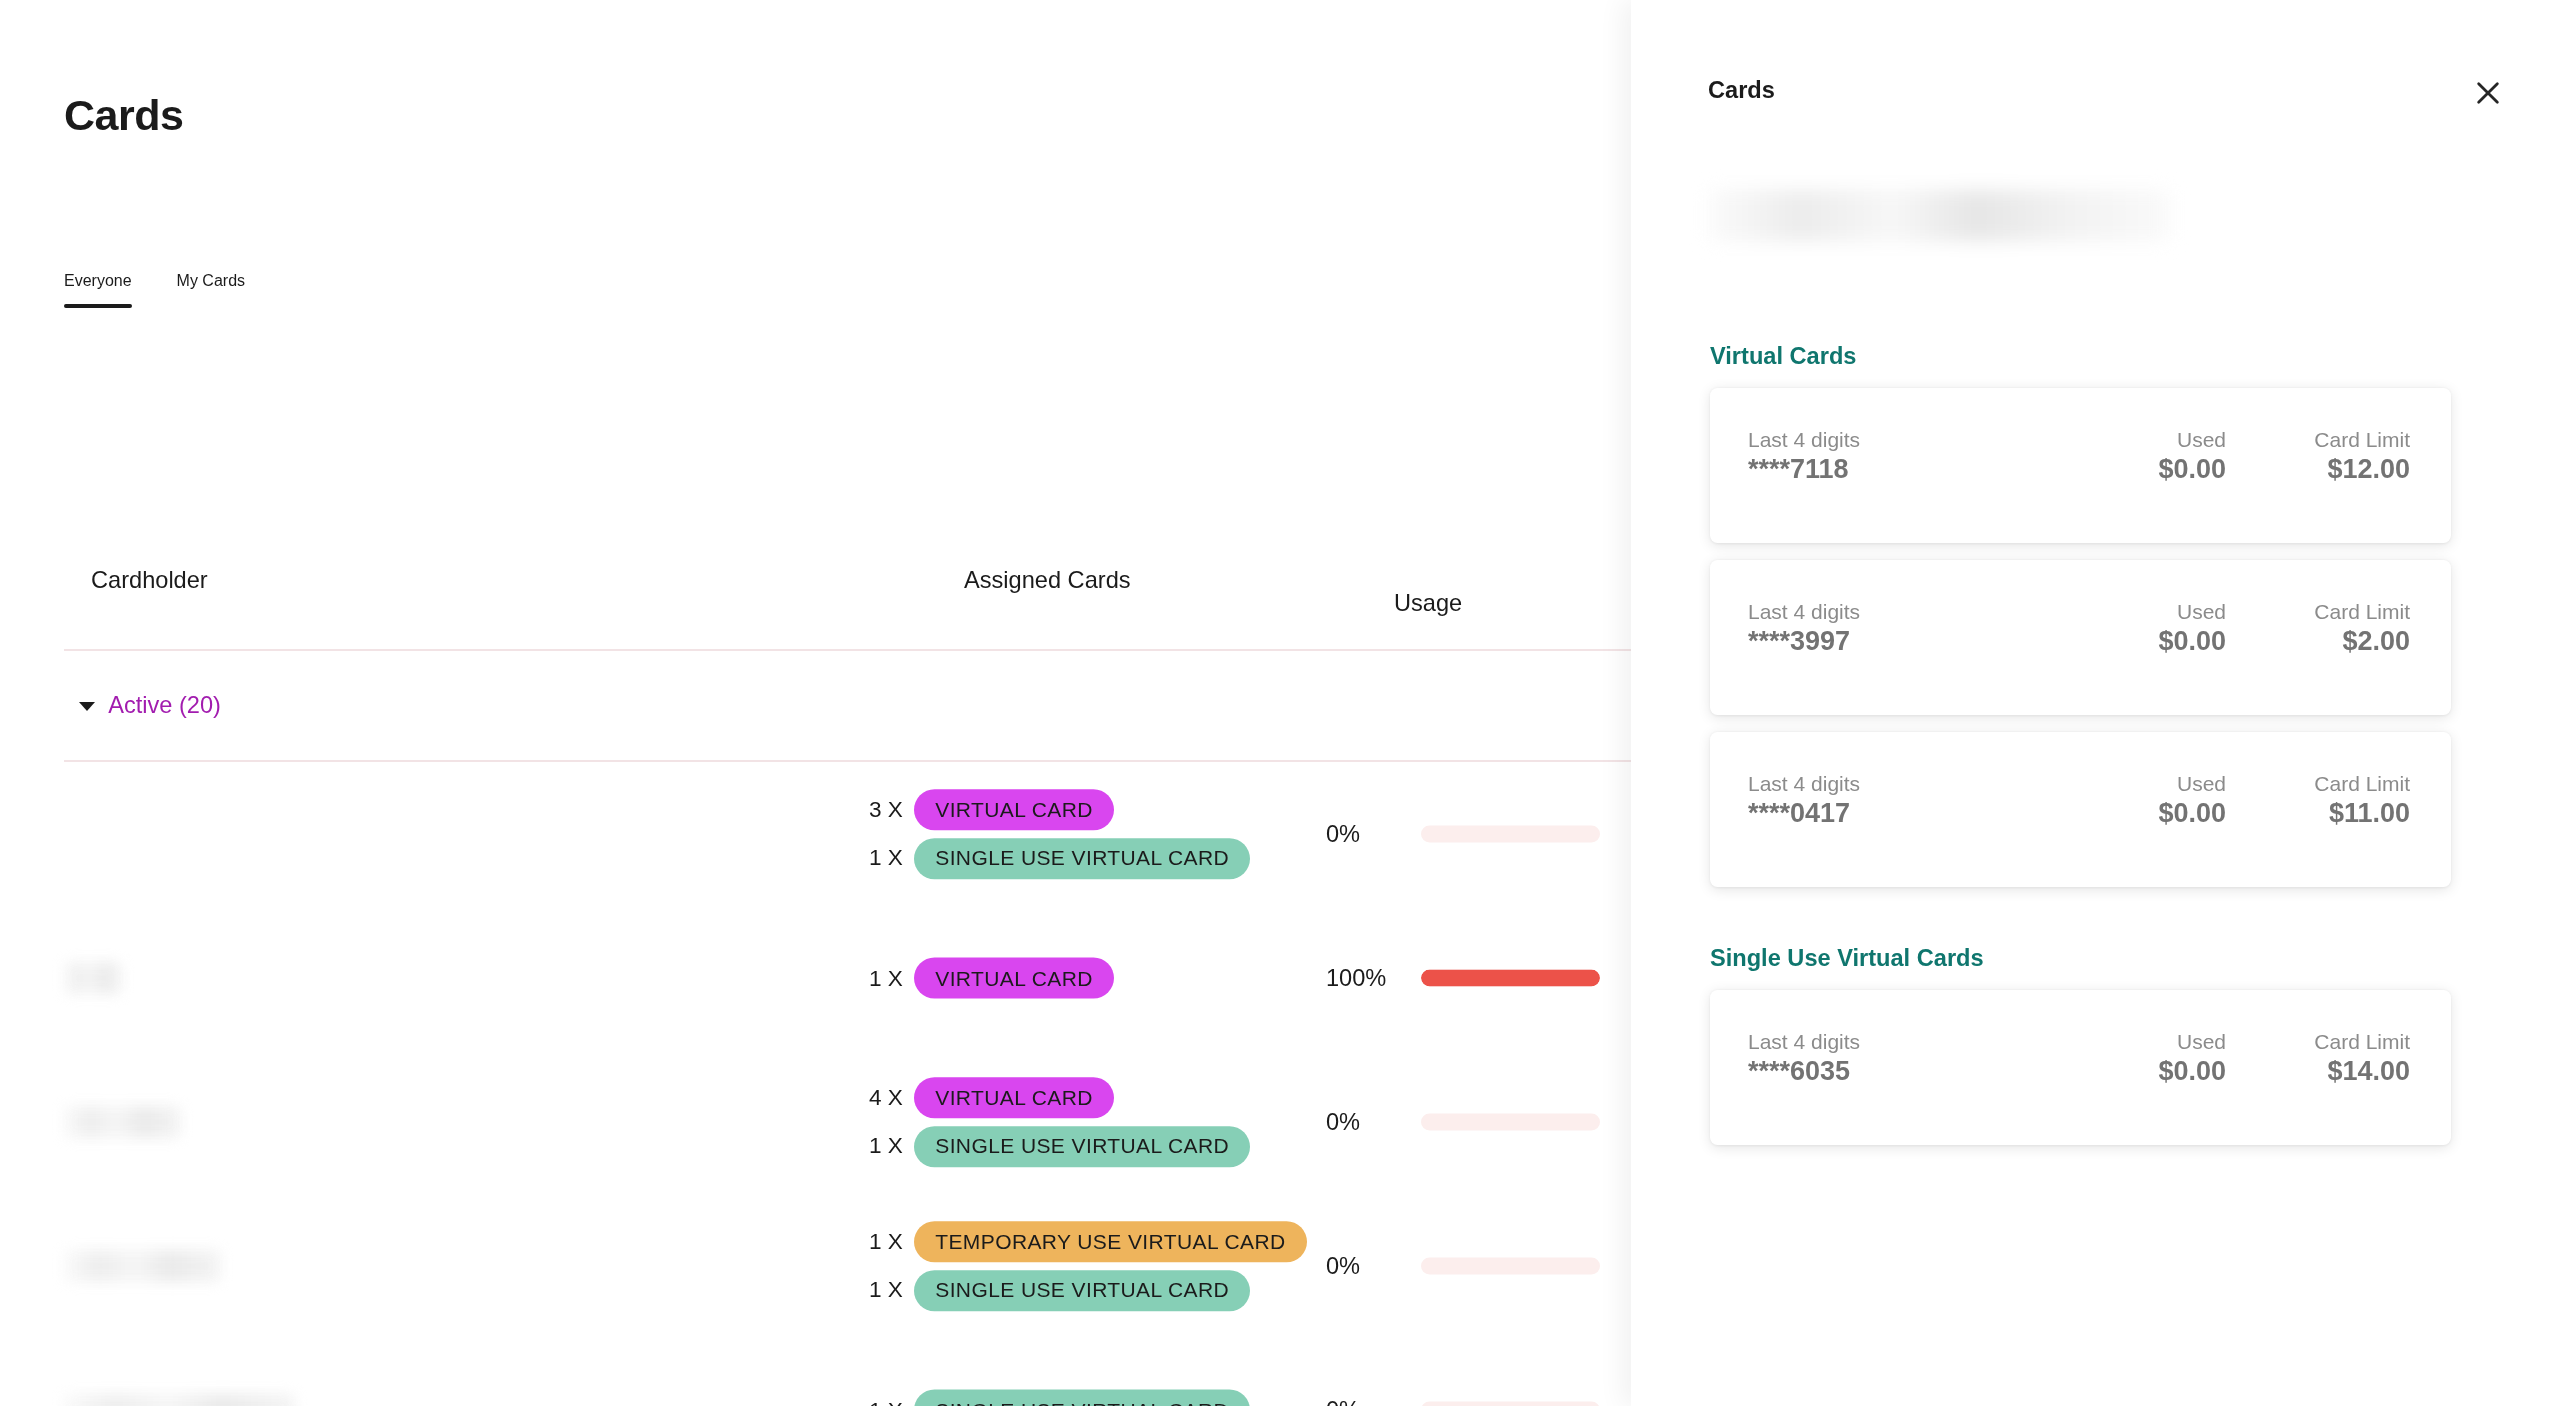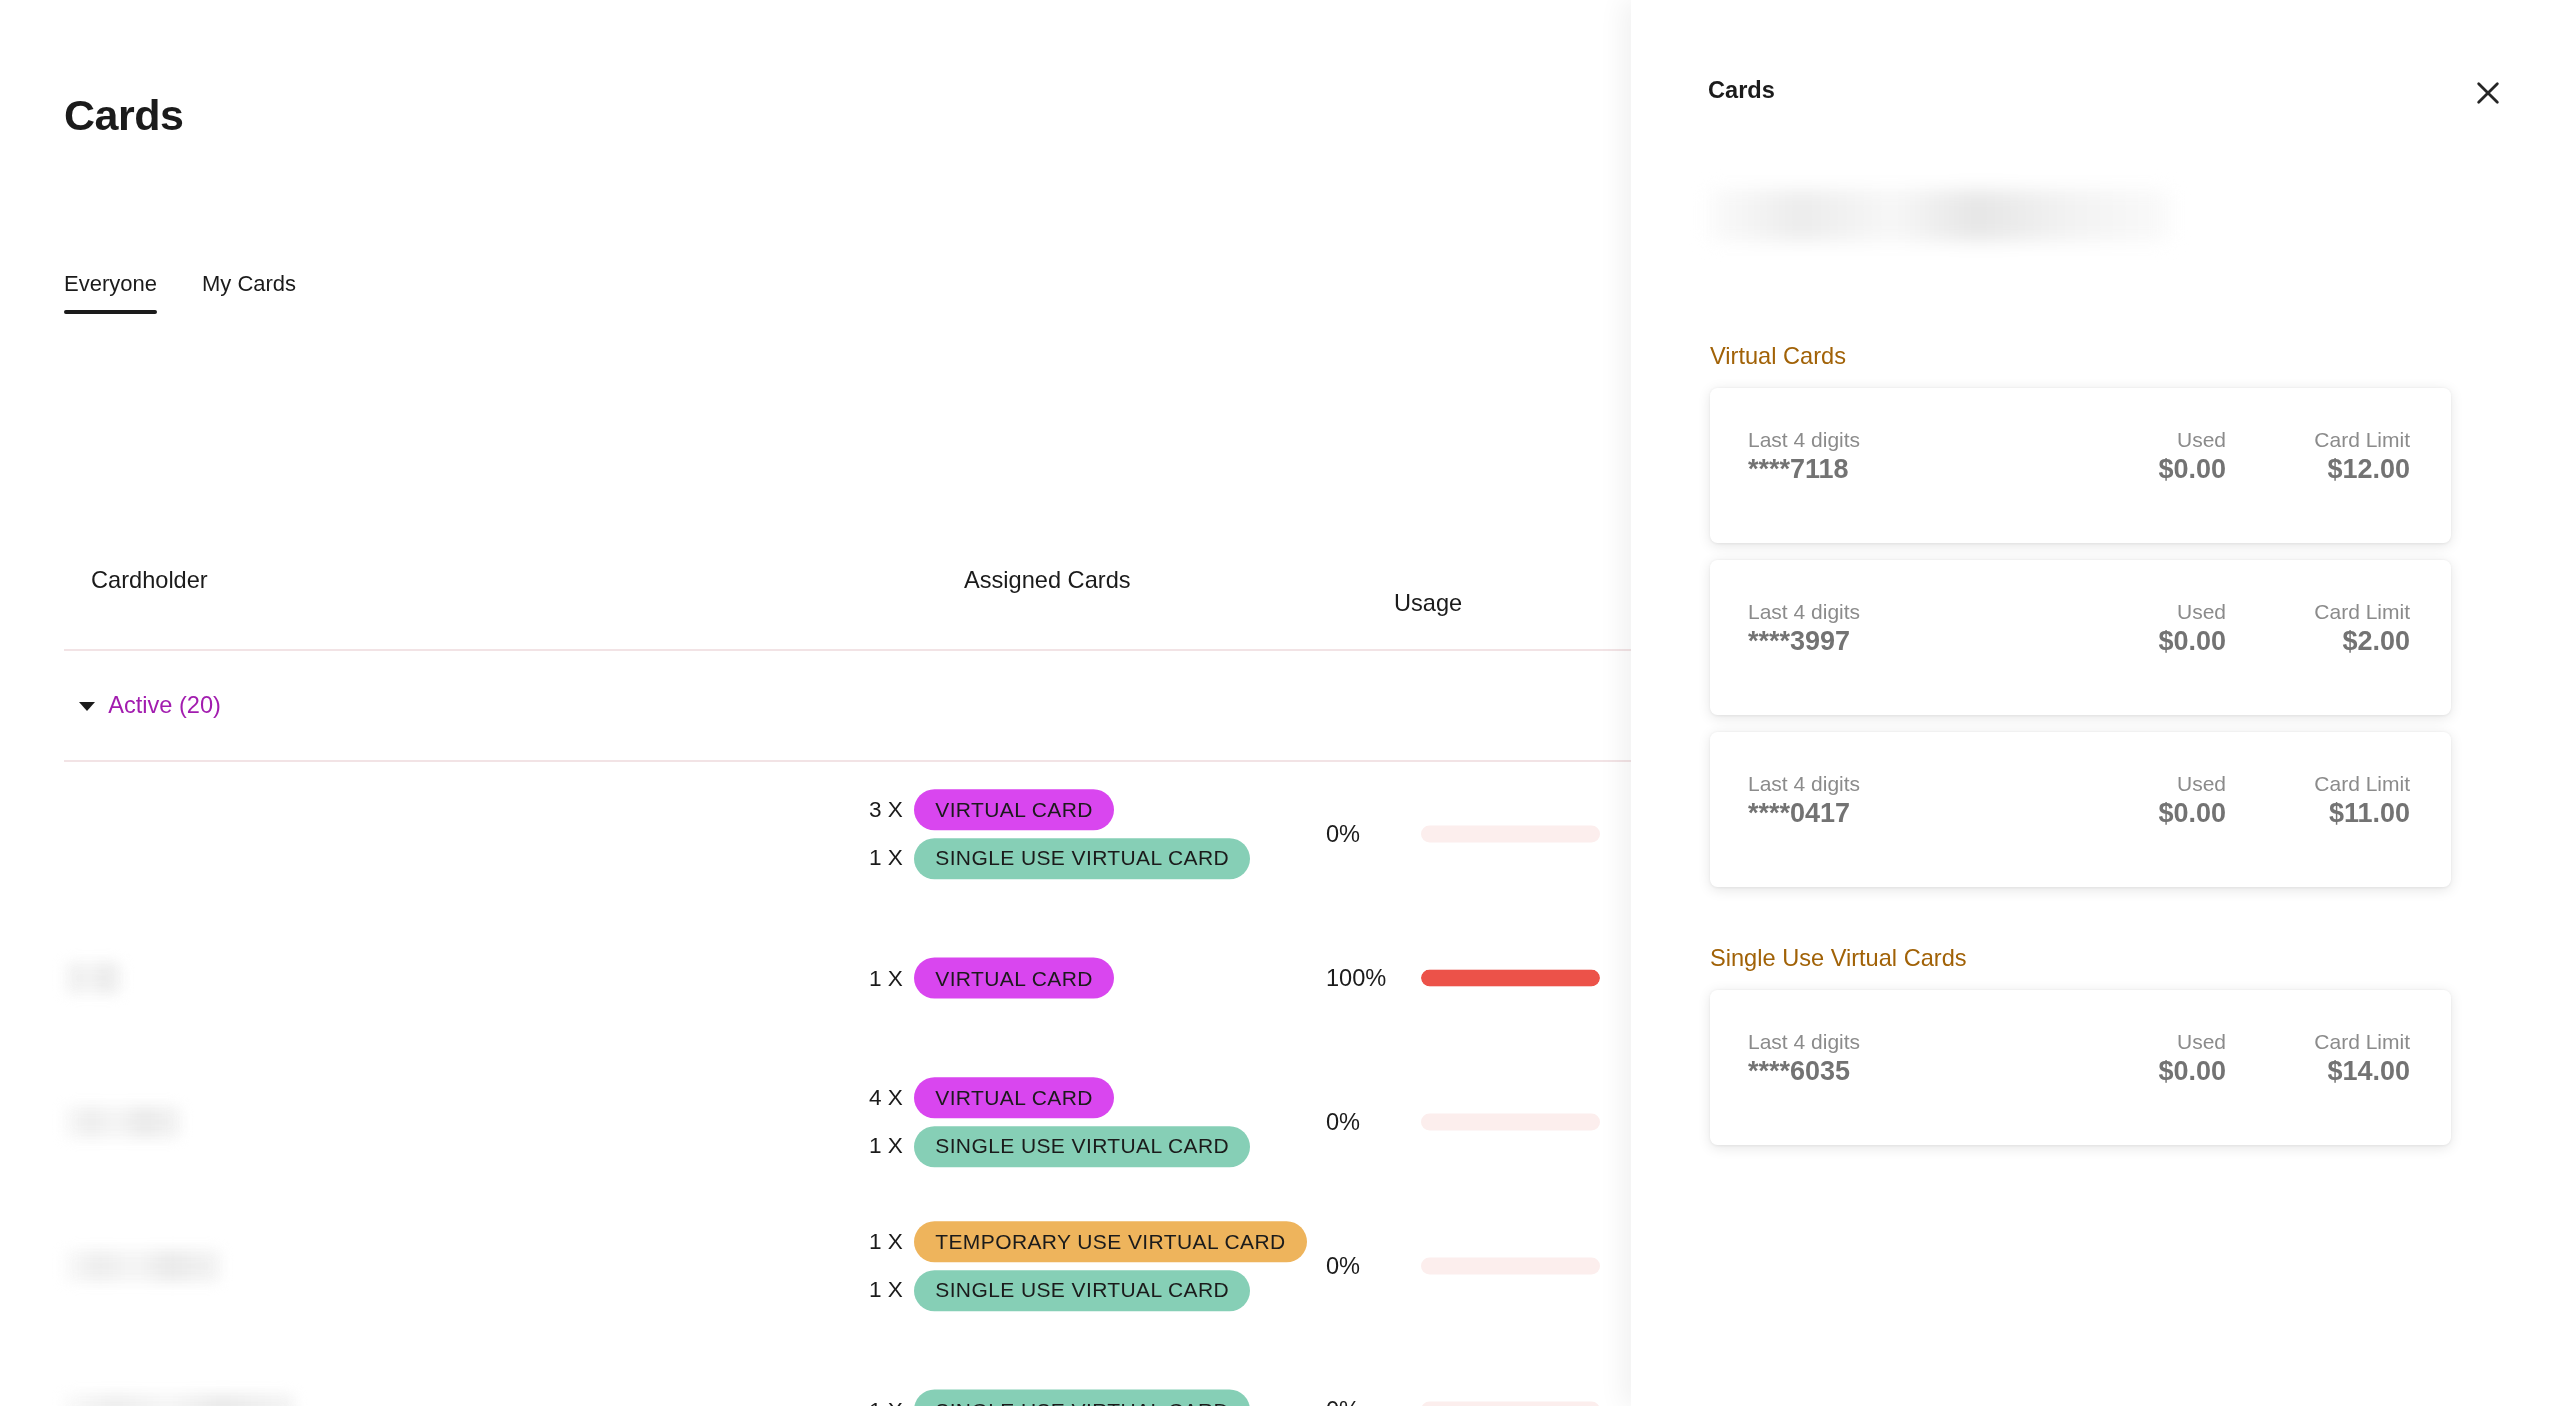--- a/index.html
+++ b/index.html
@@ -42,21 +42,21 @@
 
   .tabs {
     position: absolute;
     left: 64px;
     top: 273px;
     display: flex;
     align-items: flex-end;
     gap: 45px;
   }
   .tab {
-    font-size: 22px;
+    font-size: 16px;
     color: #1b1b1b;
     font-weight: 400;
     padding-bottom: 19px;
     cursor: pointer;
     line-height: 1;
     position: relative;
   }
   .tab.active::after {
     content: "";
     position: absolute;
@@ -261,22 +261,22 @@
     height: 51px;
     border-radius: 5.7px;
     background: linear-gradient(90deg,#fbfbfb 0%,#ececec 20%,#f7f7f7 40%,#e6e6e6 58%,#f2f2f2 78%,#fafafa 100%);
     filter: blur(8.5px);
   }
 
   .section-title {
     position: absolute;
     left: 79px;
     font-size: 23.6px;
-    font-weight: 400;
-    color: #a16207;
+    font-weight: 700;
+    color: #0f766e;
   }
 
   .card-item {
     position: absolute;
     left: 79px;
     width: 741px;
     height: 155px;
     background: #ffffff;
     border-radius: 7.5px;
     box-shadow: 0 2.8px 13.2px rgba(0,0,0,0.10), 0 0.9px 2.8px rgba(0,0,0,0.06);

